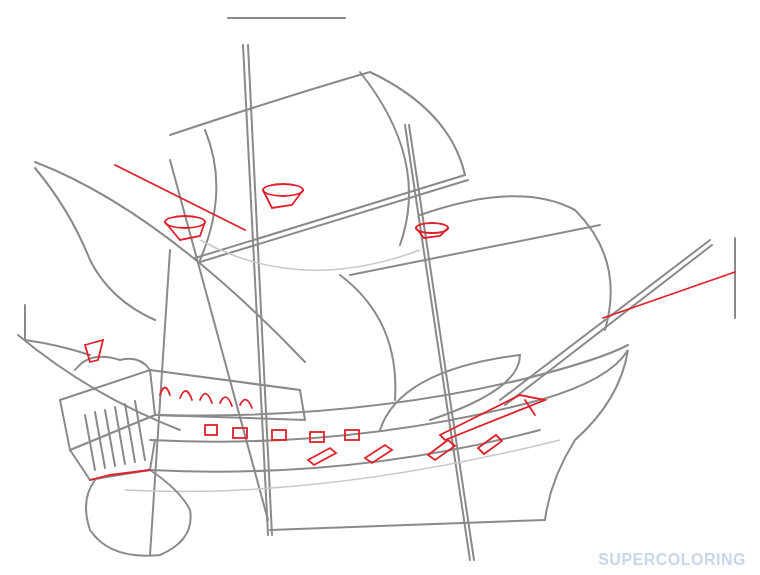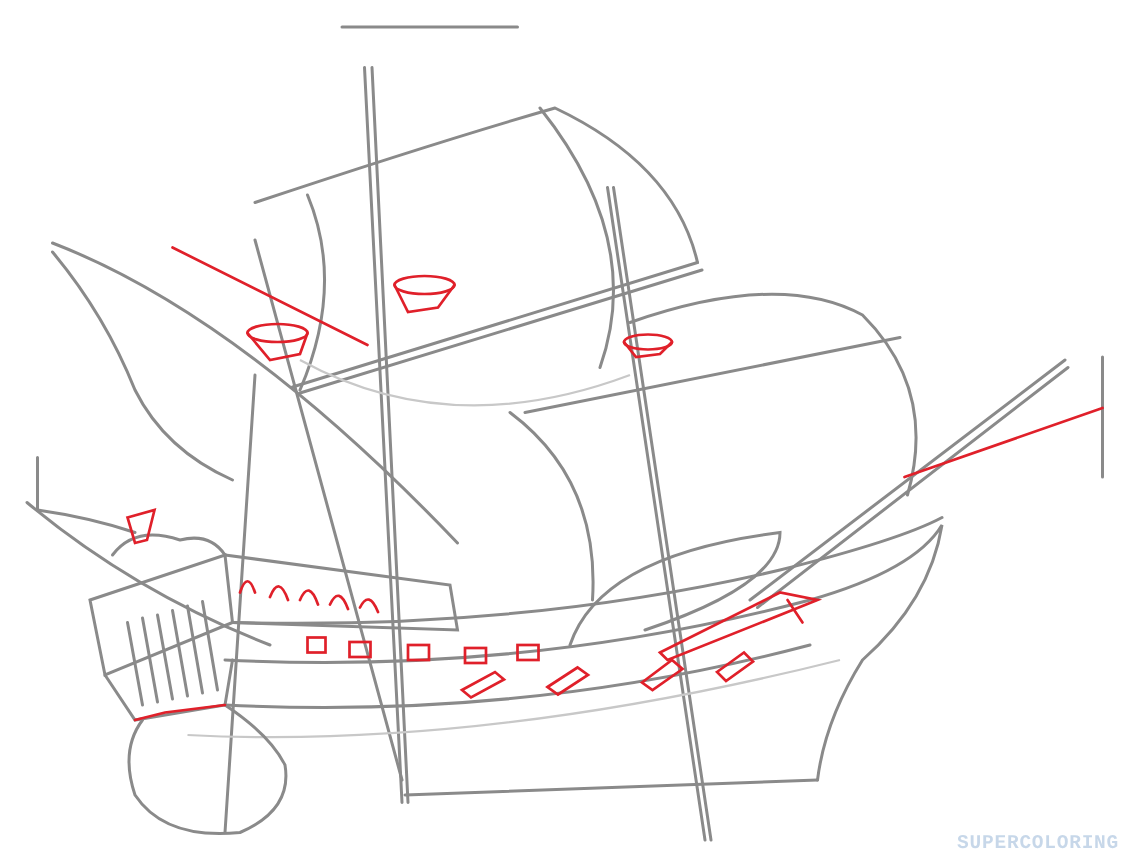--- a/index.html
+++ b/index.html
@@ -1,21 +1,21 @@
 <!DOCTYPE html>
 <html><head>
 <meta charset="utf-8">
 <style>
   html,body{margin:0;padding:0;background:#fff;}
   .canvas{position:relative;width:760px;height:575px;overflow:hidden;background:#fff;}
   svg{position:absolute;left:0;top:0;}
   .g{stroke:#8a8a8a;stroke-width:2;fill:none;stroke-linecap:round;}
   .gl{stroke:#c8c8c8;stroke-width:1.5;fill:none;}
   .r{stroke:#e0202a;stroke-width:1.8;fill:none;stroke-linecap:round;}
-  .wm{position:absolute;right:14px;bottom:6px;font-family:Liberation Mono, monospace;font-weight:bold;font-size:13px;letter-spacing:0.5px;}
+  .wm{position:absolute;right:14px;bottom:6px;font-family:Liberation Sans, sans-serif;font-weight:bold;font-size:16px;letter-spacing:0.5px;}
   .wm span{opacity:0.55;}
 </style>
 </head>
 <body>
 
 <div class="canvas">
 <svg width="760" height="575" viewBox="0 0 760 575">
 
   <line class="g" x1="228" y1="18" x2="345" y2="18"></line>
 

